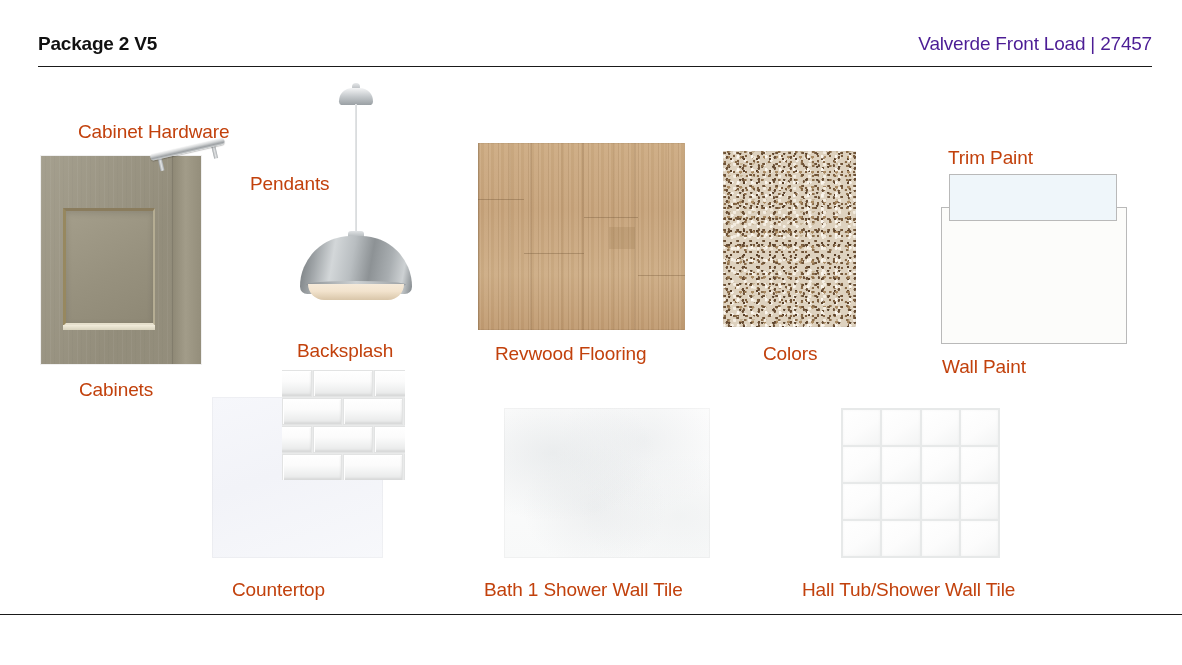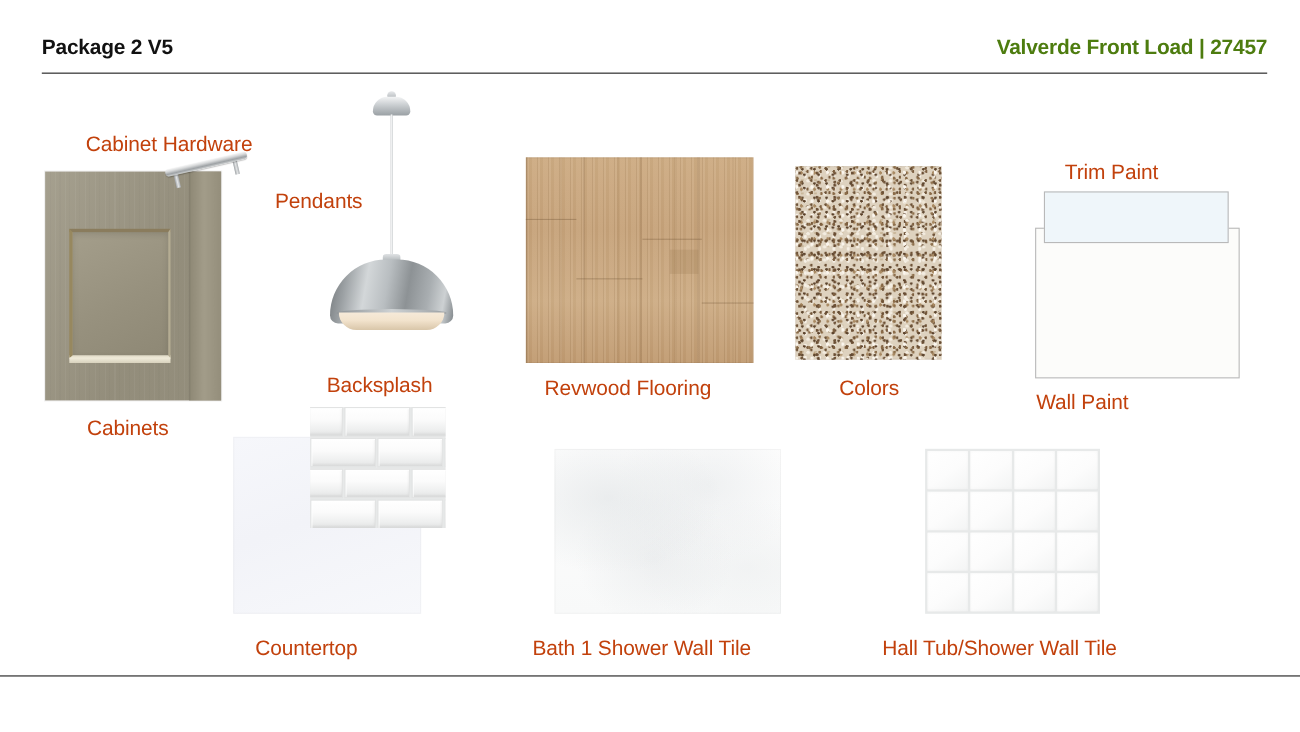--- a/index.html
+++ b/index.html
@@ -11,21 +11,21 @@
   .page{position:relative;width:1182px;height:665px;}
 
   
   .header-title{
     position:absolute;left:38px;top:33px;
     font-size:19px;font-weight:bold;letter-spacing:-0.2px;color:#111;
     white-space:nowrap;
   }
   .header-right{
     position:absolute;right:30px;top:33px;
-    font-size:19px;font-weight:bold;letter-spacing:-0.2px;color:#4d7c0f;
+    font-size:19px;font-weight:normal;letter-spacing:-0.2px;color:#4c1d95;
     white-space:nowrap;
   }
   .header-rule{
     position:absolute;left:38px;top:66px;width:1114px;height:1px;
     background:#1a1a1a;
   }
 
   
   .label{
     position:absolute;font-size:19px;color:#c2410c;white-space:nowrap;
@@ -280,21 +280,21 @@
     <div class="floor-seam s1"></div>
     <div class="floor-seam s2"></div>
     <div class="floor-seam s3"></div>
     <div class="floor-seam s4"></div>
   </div>
   <div class="label" style="left:495px;top:343px;">Revwood Flooring</div>
 
   <div class="carpet"></div>
   <div class="label" style="left:763px;top:343px;">Colors</div>
 
-  <div class="label" style="left:968px;top:147px;">Trim Paint</div>
+  <div class="label" style="left:948px;top:147px;">Trim Paint</div>
   <div class="wall-paint"></div>
   <div class="trim-paint"></div>
   <div class="label" style="left:942px;top:356px;">Wall Paint</div>
 
   <div class="countertop"></div>
 
   <div class="label" style="left:297px;top:340px;">Backsplash</div>
   <div class="backsplash" id="backsplash">
       <div class="bs-row" style="top: 0px;">
         <div class="bs-tile" style="left: 0px;"></div>

